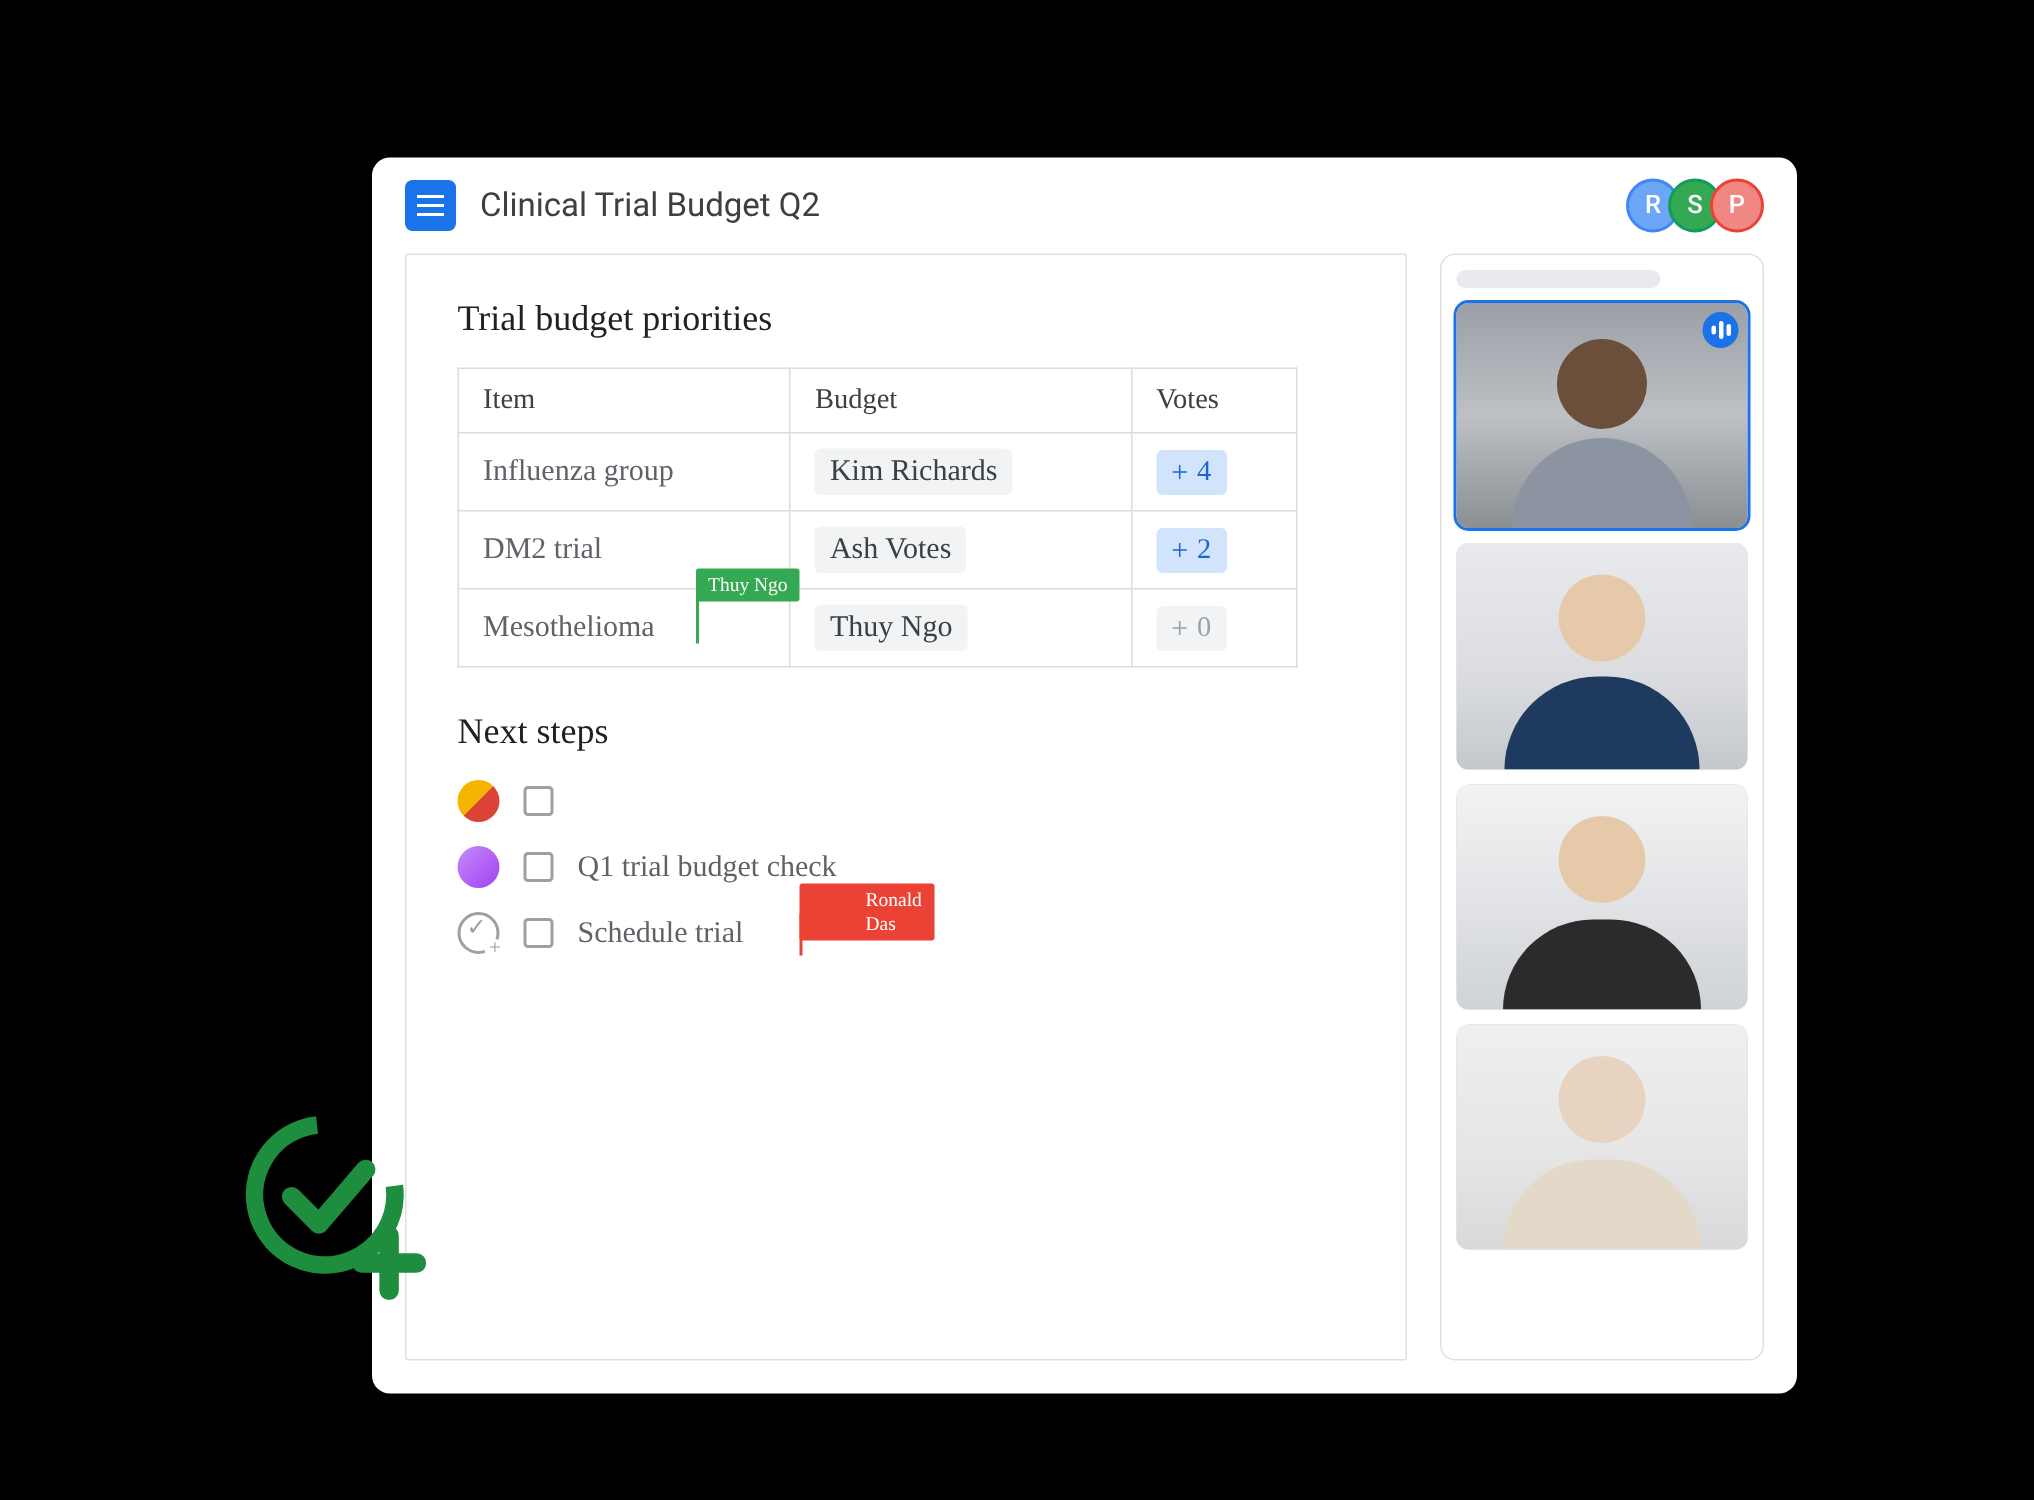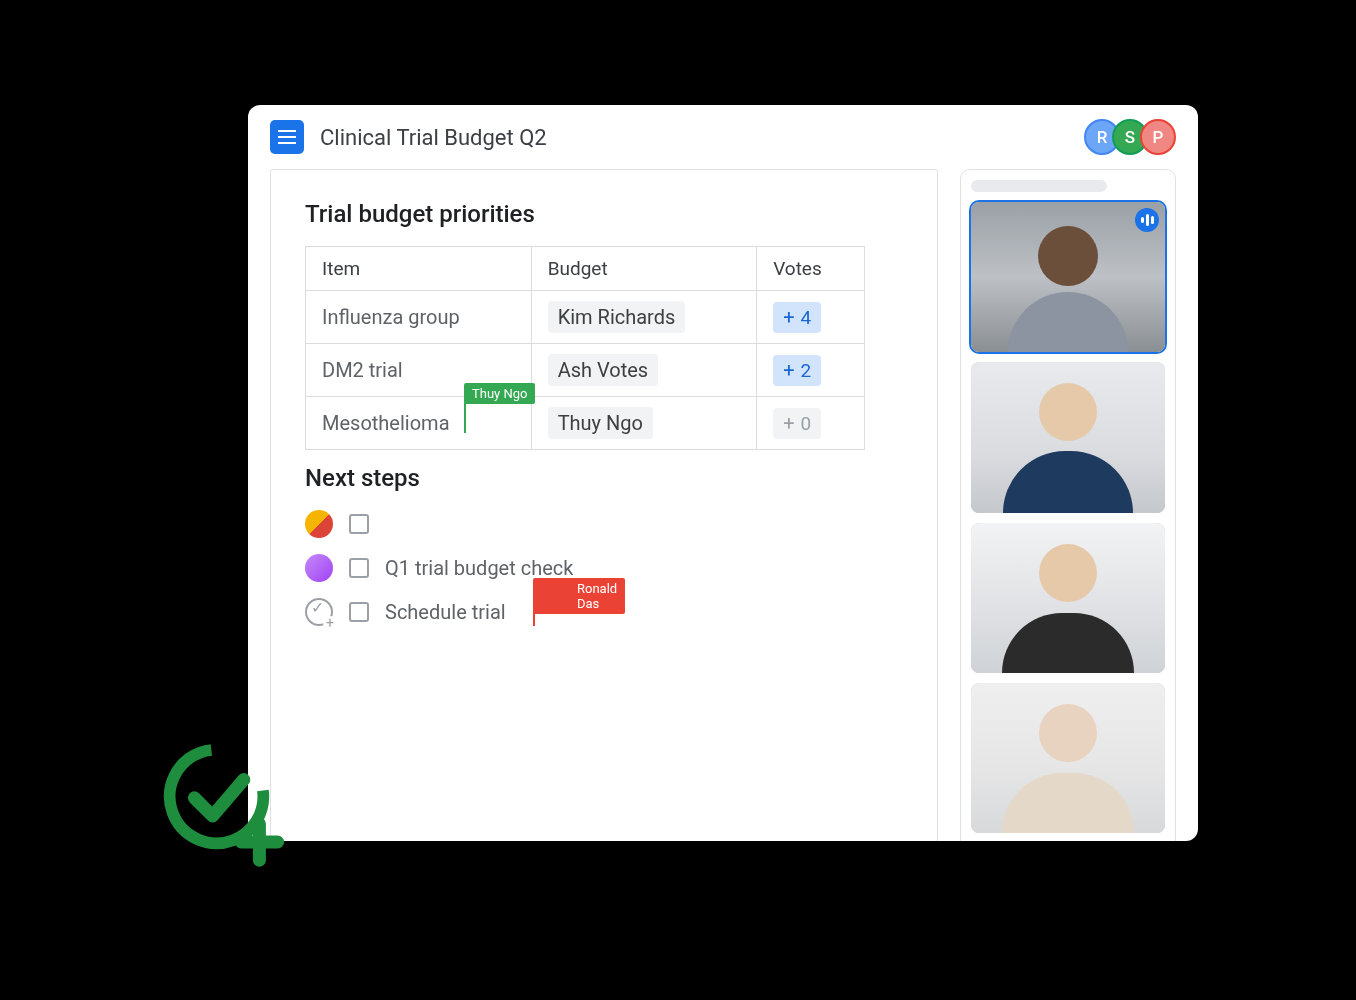--- a/index.html
+++ b/index.html
@@ -8,21 +8,21 @@
     background: #000;
     width: 1356px;
     height: 1000px;
     position: relative;
   }
   .app-window {
     position: absolute;
     left: 248px;
     top: 105px;
     width: 950px;
-    height: 736px;
+    height: 824px;
     background: #fff;
     border-radius: 12px;
     box-shadow: 0 8px 28px rgba(0,0,0,0.25);
     display: flex;
     flex-direction: column;
     overflow: hidden;
   }
   
   .header {
     display: flex;
@@ -69,20 +69,21 @@
     gap: 22px;
   }
   .doc-page {
     flex: 1;
     border: 1px solid #e0e0e0;
     border-radius: 2px;
     background: #fff;
     padding: 30px 26px 26px 34px;
     overflow: hidden;
     position: relative;
+    font-family: Liberation Serif, serif;
   }
   .section-title {
     font-size: 24px;
     font-weight: 500;
     color: #202124;
     margin-bottom: 18px;
   }
   
   table.priorities {
     border-collapse: collapse;
@@ -128,21 +129,21 @@
     padding: 3px 8px;
     border-radius: 2px;
     white-space: nowrap;
   }
   .cursor-line {
     position: absolute;
     width: 2px;
     background: #34a853;
   }
   
-  .next-steps { margin-top: 14px; }
+  .next-steps { margin-top: 30px; }
   .step-row {
     display: flex;
     align-items: center;
     gap: 16px;
     padding: 8px 0;
     font-size: 20px;
     color: #5f6368;
     position: relative;
   }
   .step-avatar {

